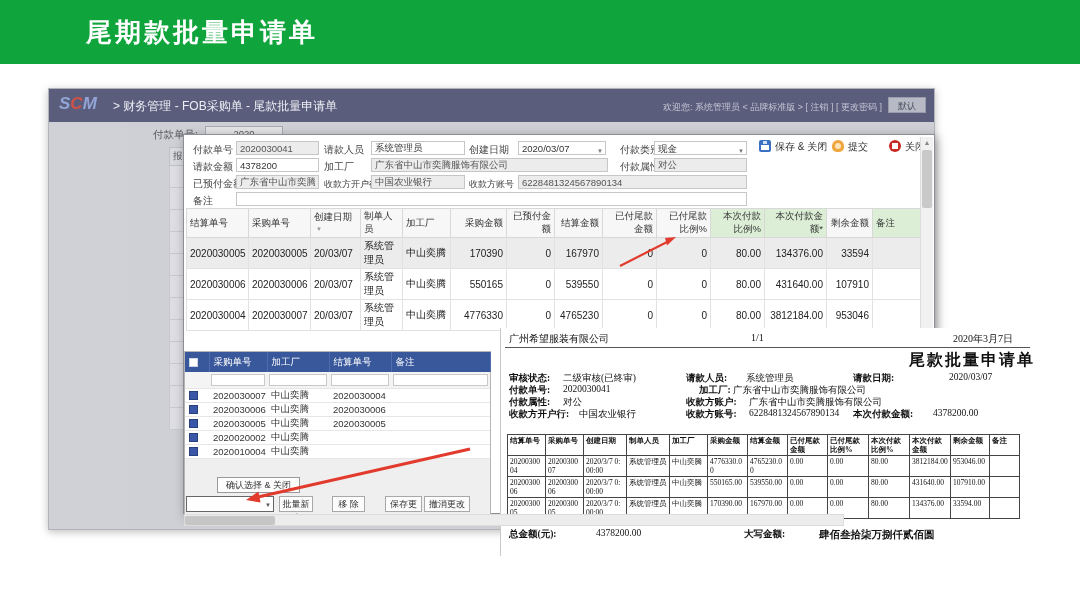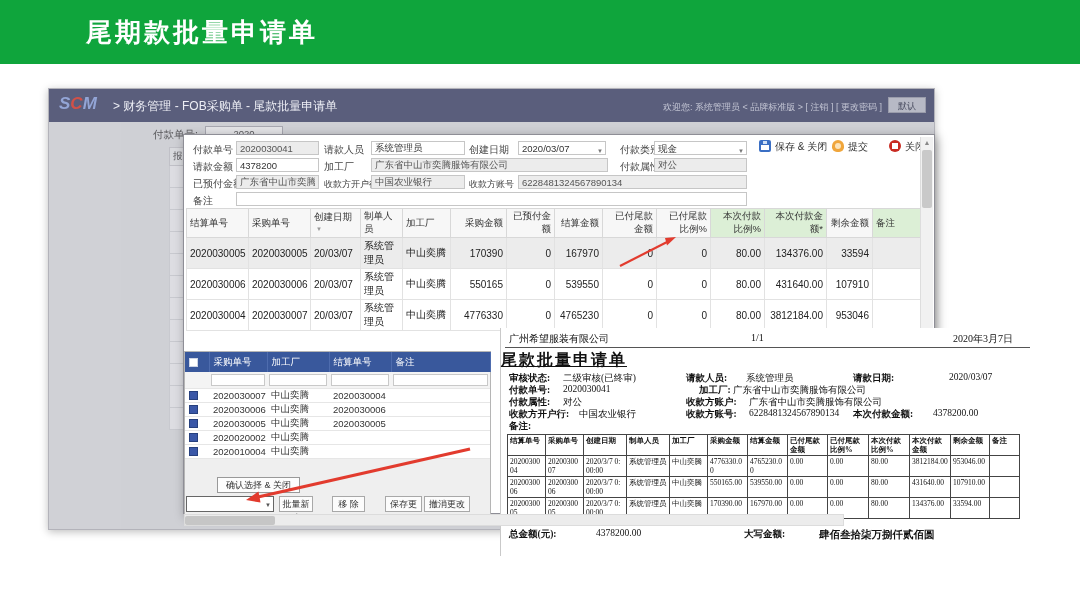--- a/index.html
+++ b/index.html
@@ -84,21 +84,21 @@
 
   .hscroll { position:absolute; left:184px; top:514px; width:660px; height:12px; background:#ececec; border:1px solid #dcdcdc; z-index:13; }
   .hscroll .thumb { position:absolute; left:0; top:1px; width:90px; height:9px; background:#c6c6c6; border-radius:2px; }
 
   
   .preview { position:absolute; left:500px; top:328px; width:535px; height:228px; background:#fff; border-left:1px solid #c9c9c9; z-index:12; font-family:"Liberation Serif","DejaVu Serif",serif; color:#111; }
   .pv-company { position:absolute; left:8px; top:4px; font-size:10px; }
   .pv-page { position:absolute; left:250px; top:4px; font-size:10px; }
   .pv-date { position:absolute; left:452px; top:4px; font-size:10px; }
   .pv-rule { position:absolute; left:4px; top:19px; width:525px; border-top:1px solid #555; }
-  .pv-title { position:absolute; left:0; top:22px; width:100%; text-align:left; font-size:16px; font-weight:bold; letter-spacing:2px;text-decoration:underline; }
+  .pv-title { position:absolute; left:0; top:22px; width:100%; text-align:right; font-size:16px; font-weight:bold; letter-spacing:2px; }
   .pv-line { position:absolute; left:0; width:535px; height:12px; font-size:9.5px;text-align:right; }
   .pv-line b { font-weight:bold; }
   .pvl { position:absolute; white-space:nowrap; }
   .pv-table { position:absolute; left:6px; top:106px; width:512px; border-collapse:collapse; table-layout:fixed; font-size:7.5px; line-height:1.2; }
   .pv-table th { border:1px solid #444; padding:1px 2px; text-align:left; vertical-align:top; font-weight:bold; word-break:break-all; }
   .pv-table td { border:1px solid #444; padding:1px 2px; text-align:left; vertical-align:top; word-break:break-all; }
   .pv-total { position:absolute; left:0; top:200px; width:535px; height:14px; font-size:9.5px; }
 
   .arrows { position:absolute; left:0; top:0; width:1080px; height:608px; z-index:30; pointer-events:none; }
 </style>
@@ -429,23 +429,20 @@
         <span class="pvl" style="left:248px">广东省中山市奕腾服饰有限公司</span>
     </div>
     <div class="pv-line" style="top:80px">
       <b class="pvl" style="left:8px">收款方开户行:</b>
         <span class="pvl" style="left:78px">中国农业银行</span>
       <b class="pvl" style="left:185px">收款方账号:</b>
         <span class="pvl" style="left:248px">6228481324567890134</span>
       <b class="pvl" style="left:352px">本次付款金额:</b>
         <span class="pvl" style="left:432px">4378200.00</span>
     </div>
-    <div class="pv-line" style="top:92px">
-      <b class="pvl" style="left:8px">备注:</b>
-    </div>
 
     <table class="pv-table">
       <colgroup>
           <col style="width:38px">
           <col style="width:38px">
           <col style="width:43px">
           <col style="width:43px">
           <col style="width:38px">
           <col style="width:40px">
           <col style="width:40px">

